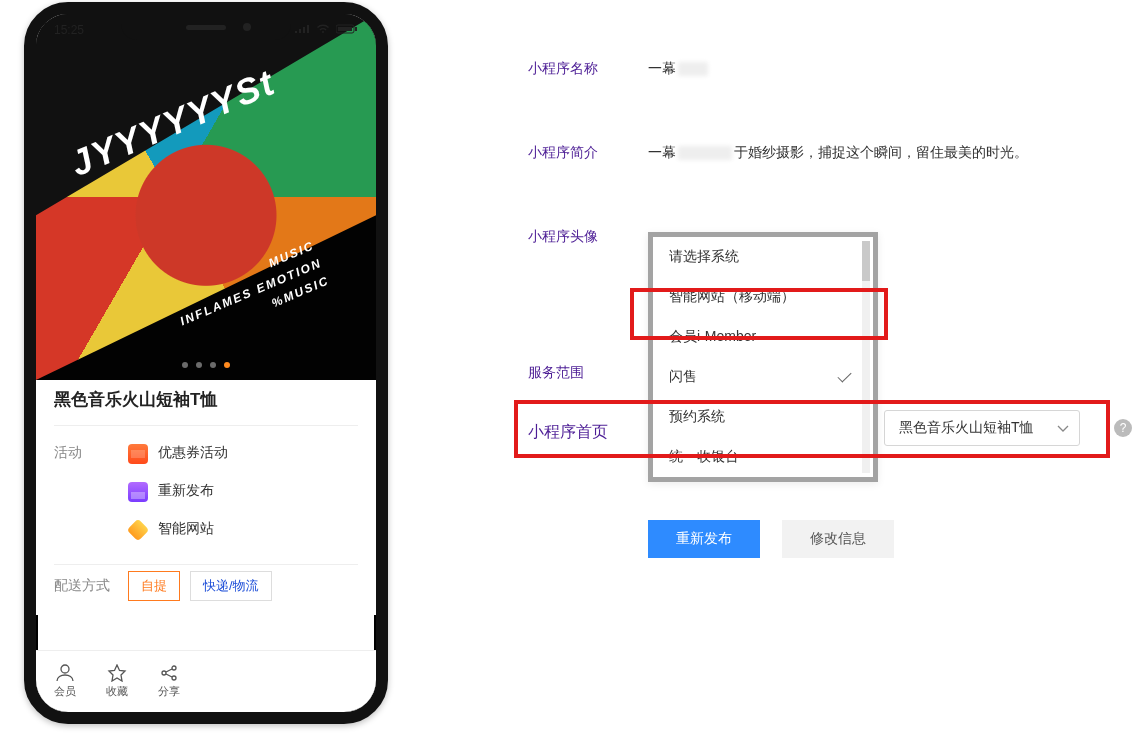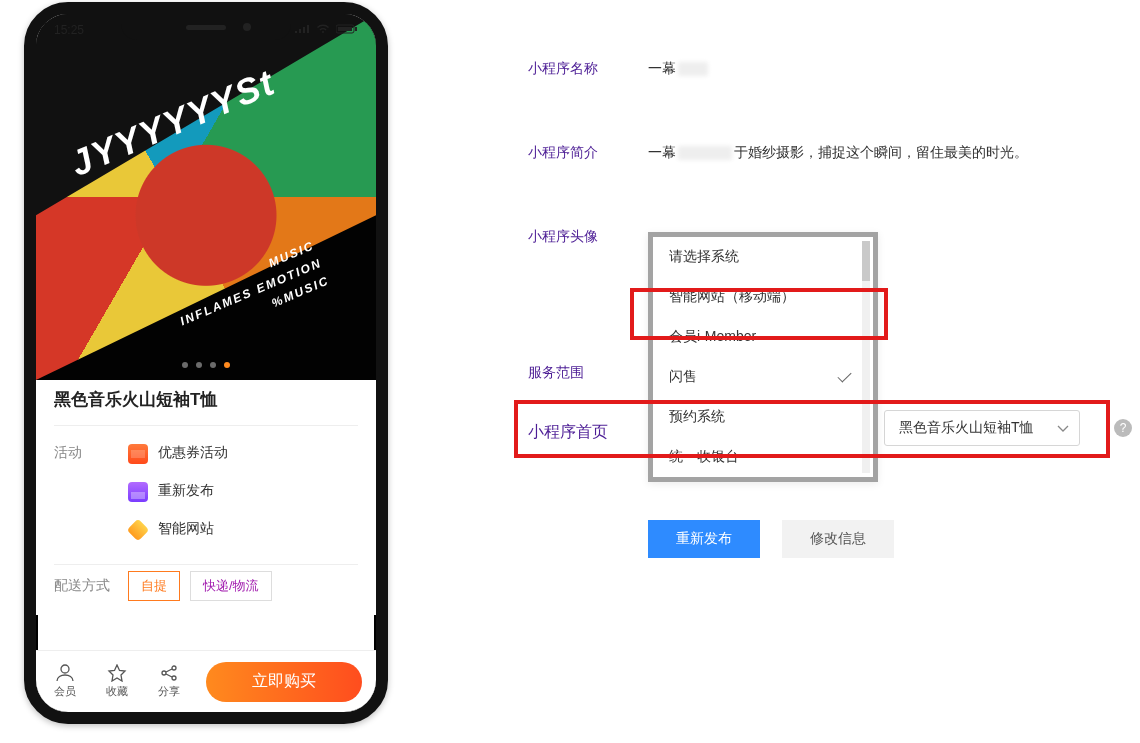--- a/index.html
+++ b/index.html
@@ -107,21 +107,21 @@
   .act-list { flex:1; }
   .act-item { display:flex; align-items:flex-start; gap:10px; font-size:14px; color:#333; padding:4px 0 14px; }
   .ic { width:20px; height:20px; border-radius:4px; display:inline-block; }
   .ic-coupon { background:linear-gradient(#ff7a3c,#ff4a1a); position:relative;}
   .ic-coupon::after{content:""; position:absolute; left:3px; top:6px; width:14px; height:8px; background:#fff3;}
   .ic-store { background:linear-gradient(#b26bff,#7a3cff); position:relative;}
   .ic-store::after{content:""; position:absolute; left:3px; top:10px; width:14px; height:7px; background:#fff5;}
   .ic-diamond { background:linear-gradient(#ffd24a,#ff9b1e); transform:rotate(45deg); width:16px; height:16px; margin:2px;}
   .ship { display:flex; align-items:center; padding:6px 18px 14px; gap:10px; }
   .ship-label{ width:64px; color:#888; font-size:14px;}
-  .ship-opt { font-size:13px; padding:5px 12px; border:1px solid #ddd; color:#a21caf;}
+  .ship-opt { font-size:13px; padding:5px 12px; border:1px solid #ddd; color:#1d4ed8;}
   .ship-opt.sel { border-color:#ff7a1e; color:#ff7a1e;}
   .bottombar {
     position:absolute; left:0; right:0; bottom:0; height:62px;
     border-top:1px solid #eee; background:#fff;
     display:flex; align-items:center; padding:0 14px 0 4px; gap:2px;
     border-bottom-left-radius:32px; border-bottom-right-radius:32px;
   }
   .bb-item { width:50px; text-align:center; font-size:11px; color:#555; }
   .bb-item svg { display:block; margin:0 auto 2px; }
   .buy-btn {
@@ -260,21 +260,20 @@
     </div>
     <div class="bb-item">
       <svg width="20" height="18" viewBox="0 0 20 18">
           <circle cx="5" cy="9" r="2" fill="none" stroke="#555" stroke-width="1.3"></circle>
           <circle cx="15" cy="4" r="2" fill="none" stroke="#555" stroke-width="1.3"></circle>
           <circle cx="15" cy="14" r="2" fill="none" stroke="#555" stroke-width="1.3"></circle>
           <path d="M7 8l6-3M7 10l6 3" stroke="#555" stroke-width="1.3"></path>
         </svg>
       <span>分享</span>
     </div>
-    <button class="buy-btn">立即购买</button>
   </div>
 </div>
 
 <div class="form">
   <div class="row">
     <div class="lbl">小程序名称</div>
     <div class="val">
       <span>一幕</span><span class="blur sm"></span>
     </div>
   </div>

